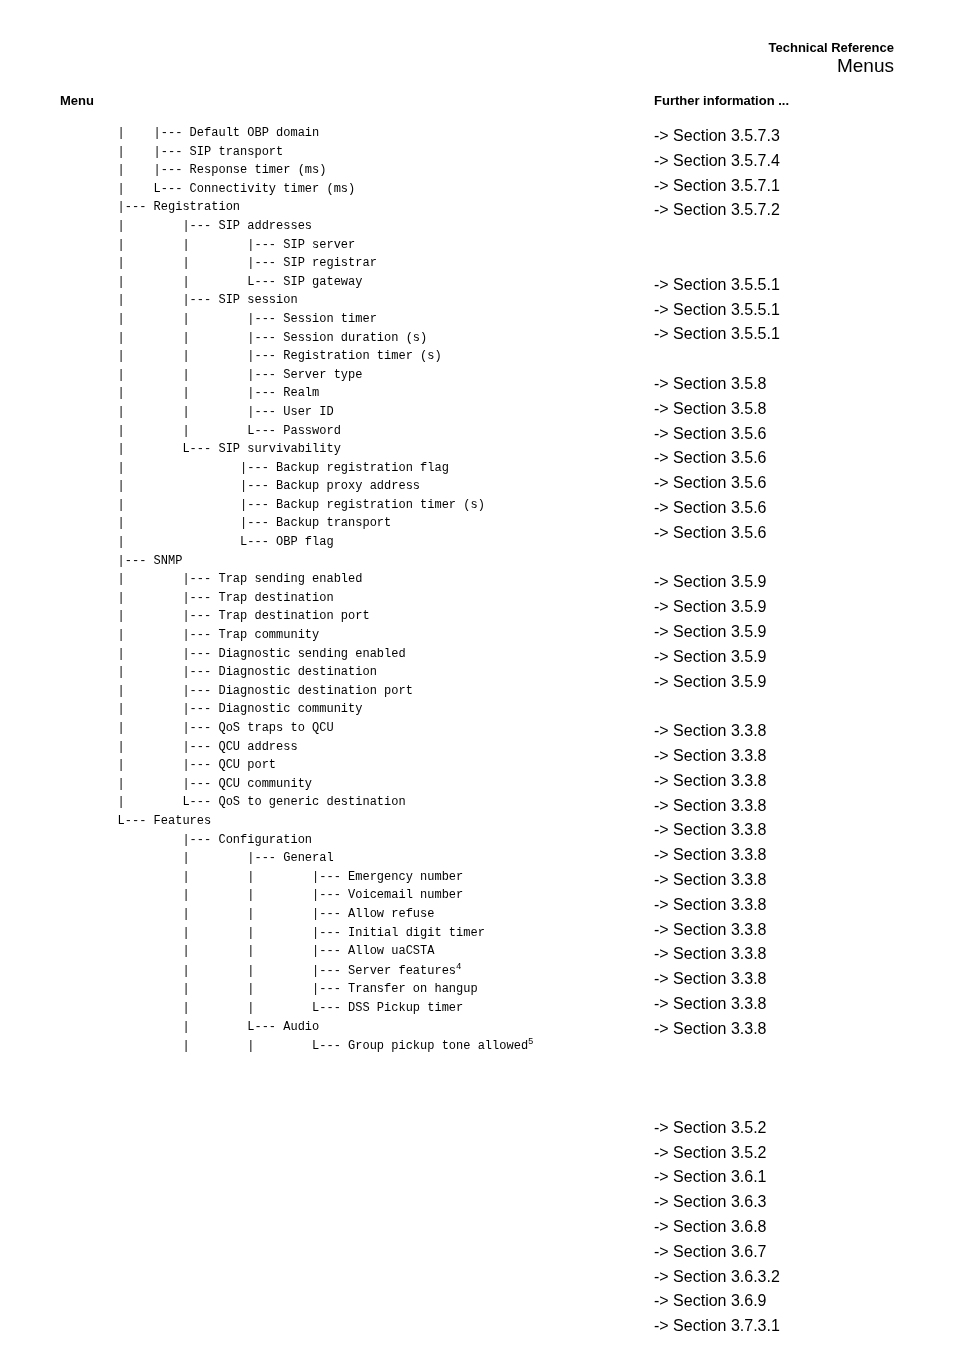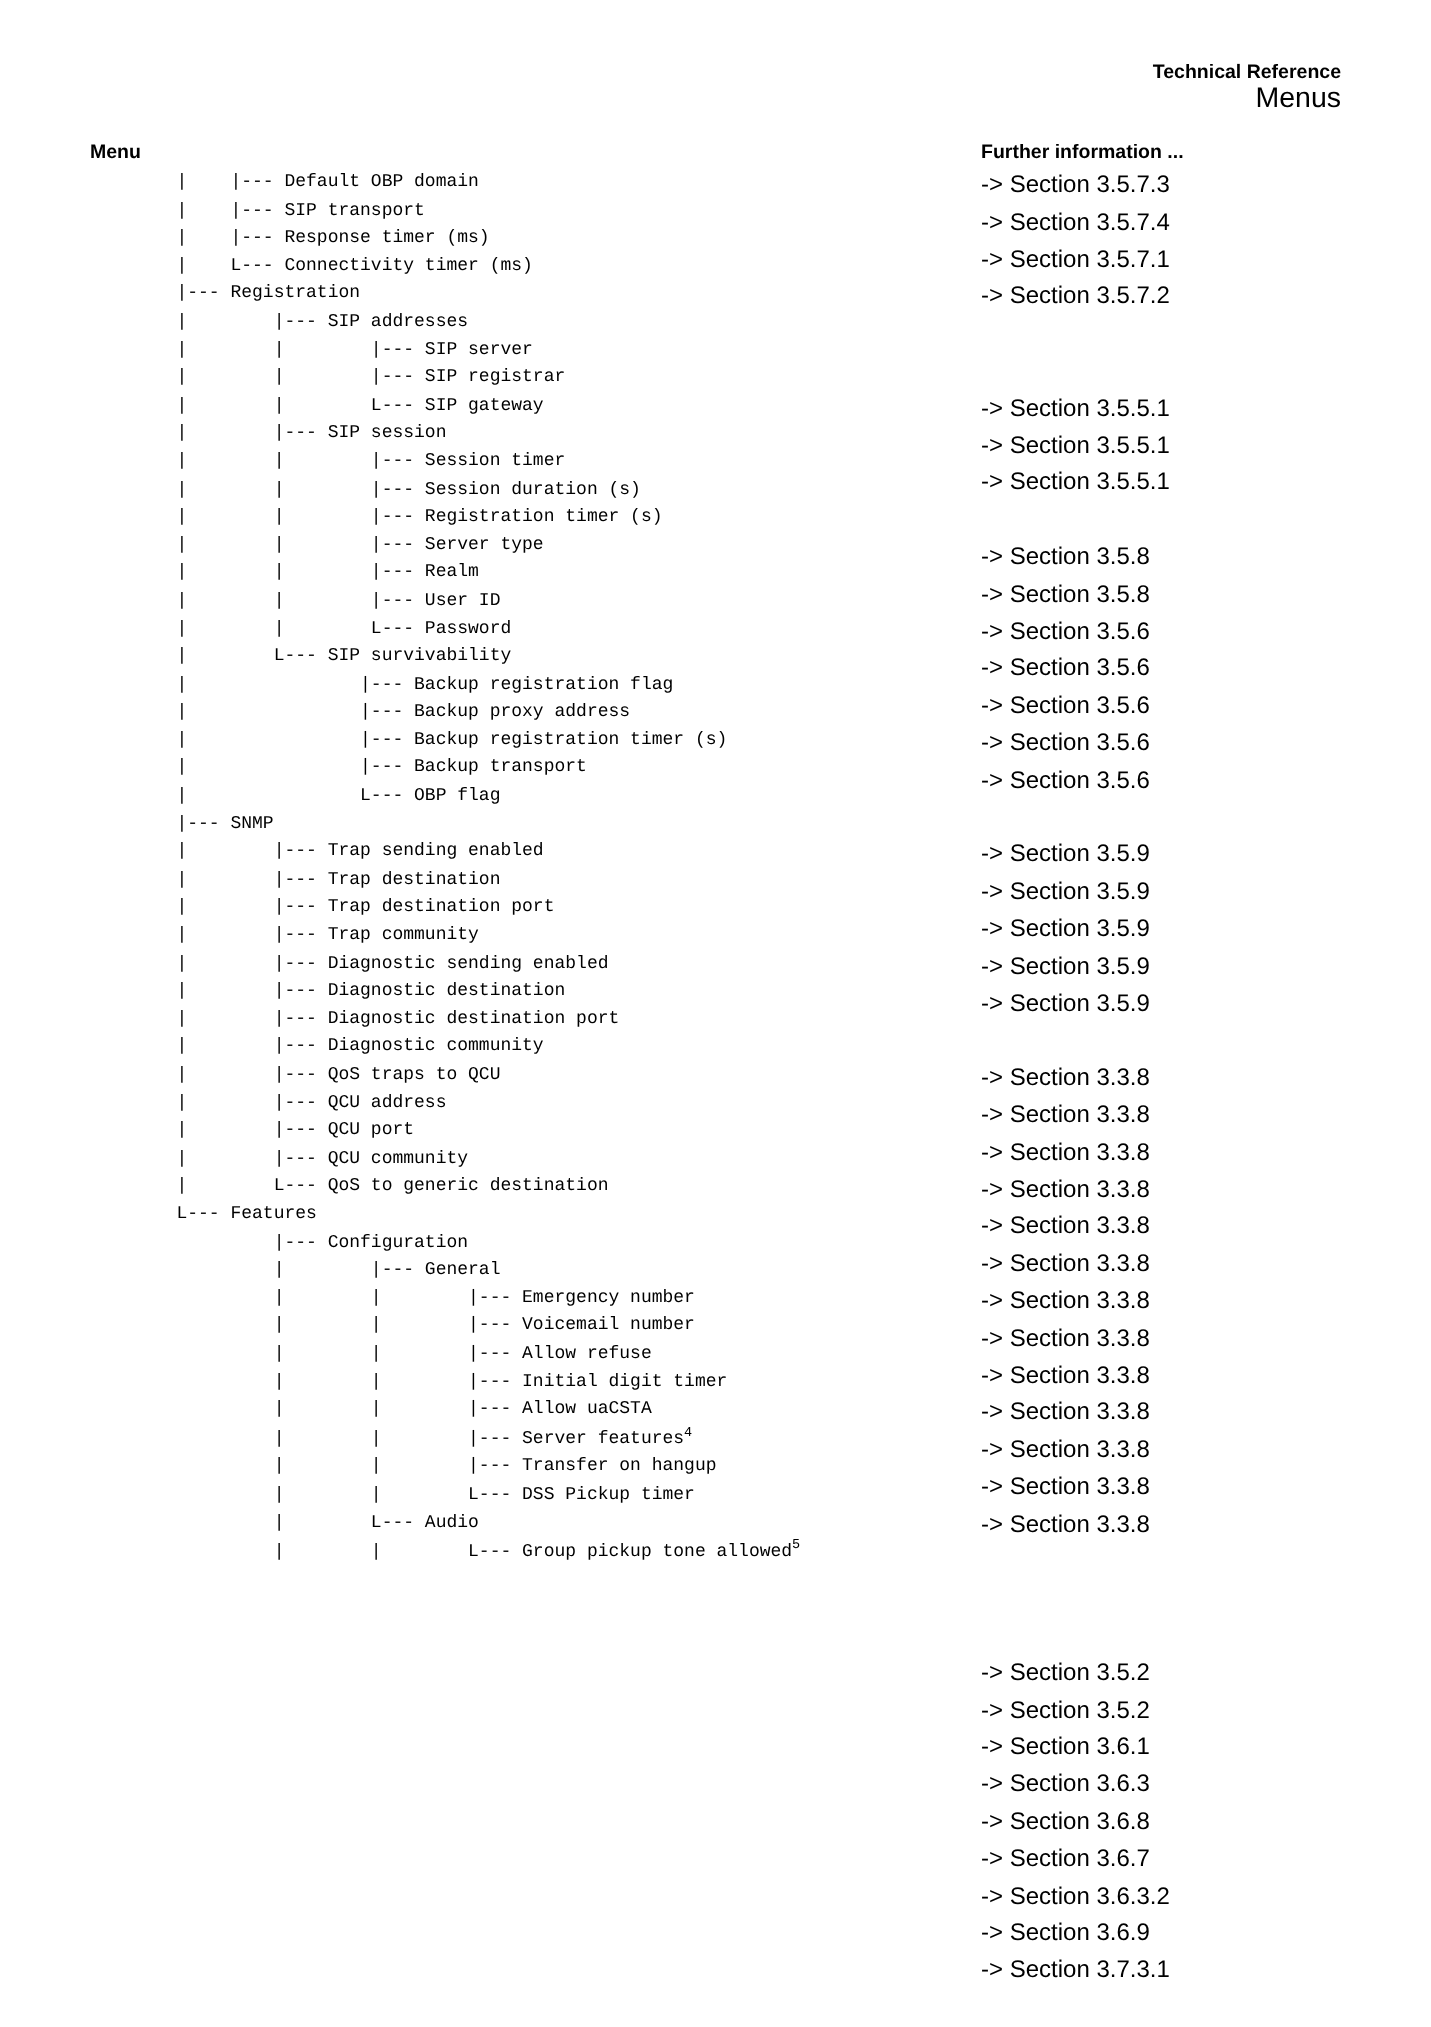--- a/index.html
+++ b/index.html
@@ -33,21 +33,21 @@
       min-width: 0;
     }
     .col-info {
       width: 240px;
       flex-shrink: 0;
       text-align: left;
     }
     .section-header {
       font-weight: bold;
       font-size: 13px;
-      margin-bottom: 4px;
+      margin-bottom: 16px;
     }
     .menu-tree {
       font-family: "Courier New", Courier, monospace;
       font-size: 12px;
       line-height: 1.55;
       white-space: pre;
     }
     .info-list {
       font-family: Arial, Helvetica, sans-serif;
       font-size: 16px;

